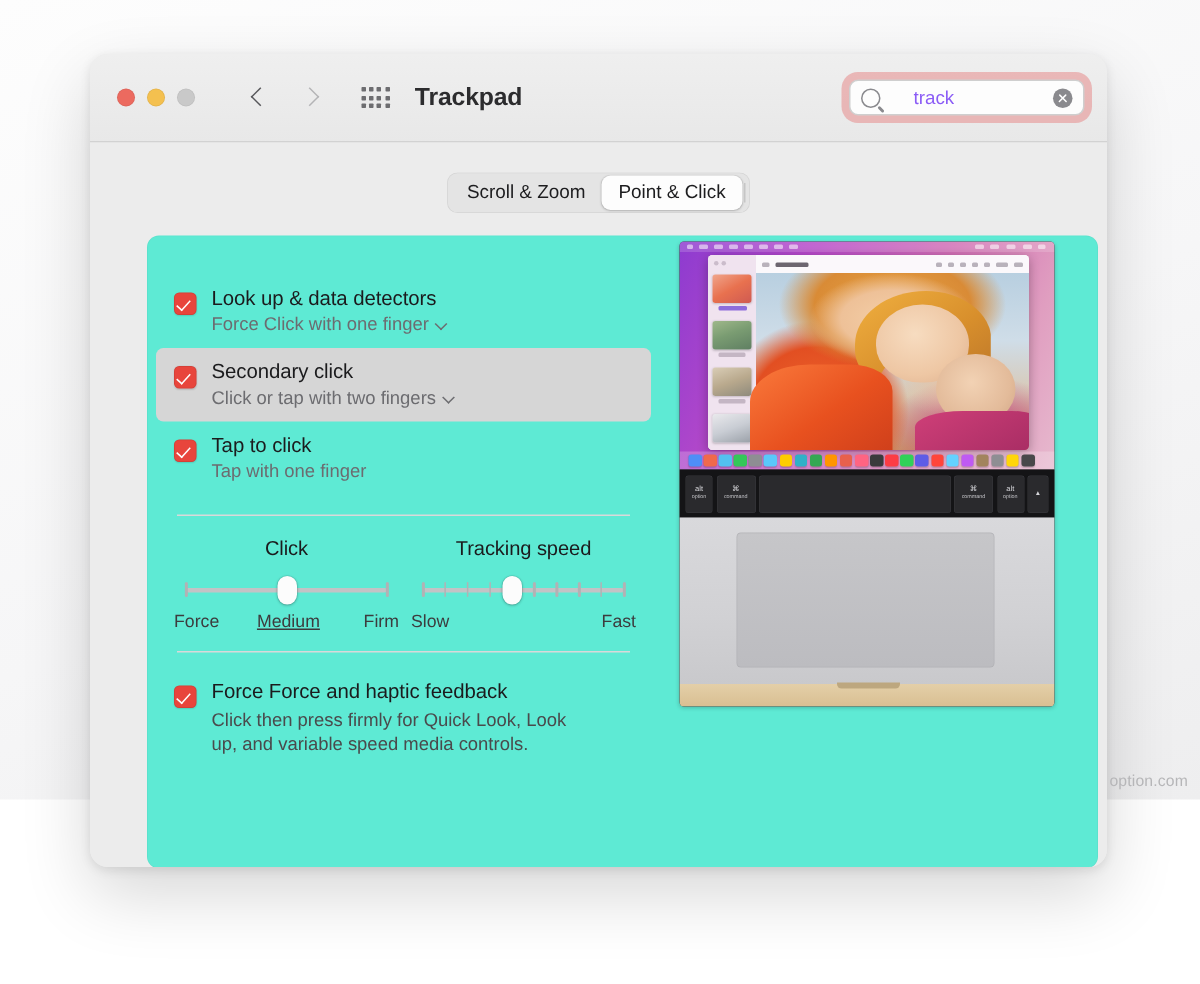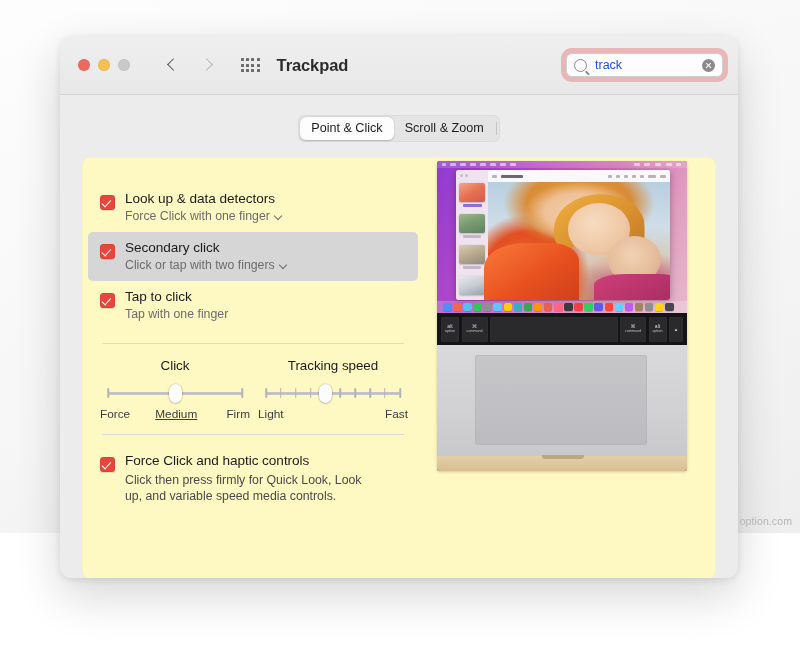--- a/index.html
+++ b/index.html
@@ -138,23 +138,23 @@
   .mag::after {
     content: "";
     position: absolute;
     right: -4px; bottom: -2.5px;
     width: 5px; height: 1.5px;
     background: #8a8a8e;
     transform: rotate(45deg);
     border-radius: 1px;
   }
   .search-value {
-    margin-left: 8px;
+    margin-left: 22px;
     font-size: 12.5px;
-    color: #1d4ed8;
+    color: #8b5cf6;
     flex: 1;
     white-space: nowrap;
     overflow: hidden;
   }
   .clear-btn {
     width: 13px; height: 13px;
     border-radius: 50%;
     background: #8a8a8e;
     position: relative;
     flex: none;
@@ -208,25 +208,25 @@
   .tabsep {
     width: 1px;
     height: 13px;
     background: #c6c6c6;
     margin: 0 1px;
   }
 
   
   .panel {
     position: absolute;
-    left: 22px;
+    left: 38px;
     top: 62px;
     width: 634px;
     height: 422px;
-    background: #fef9c3;
+    background: #5eead4;
     border-radius: 8px;
     box-shadow: inset 0 0 0 0.5px rgba(0,0,0,0.045);
   }
 
   
   .left-col {
     position: absolute;
     left: 6px;
     top: 26px;
     width: 330px;
@@ -644,22 +644,22 @@
           <span class="search-value">track</span>
           <span class="clear-btn"></span>
         </div>
       </div>
     </div>
 
     <div class="body">
 
       <div class="tabs">
         <div class="tabbar">
+          <div class="tab">Scroll &amp; Zoom</div>
           <div class="tab active">Point &amp; Click</div>
-          <div class="tab">Scroll &amp; Zoom</div>
           <div class="tabsep"></div>
         </div>
       </div>
 
       <div class="panel">
 
         <div class="left-col">
 
           <div class="opt-row">
             <span class="cb"></span>
@@ -723,33 +723,33 @@
                 <span class="tick" style="left:33.3%"></span>
                 <span class="tick" style="left:44.4%"></span>
                 <span class="tick" style="left:55.5%"></span>
                 <span class="tick" style="left:66.6%"></span>
                 <span class="tick" style="left:77.7%"></span>
                 <span class="tick" style="left:88.8%"></span>
                 <span class="tick" style="left:100%"></span>
                 <span class="thumb" style="left:44.4%"></span>
               </div>
               <div class="slider-labels">
-                <span>Light</span>
+                <span>Slow</span>
                 <span>Fast</span>
               </div>
             </div>
 
           </div>
 
           <div class="divider"></div>
 
           <div class="force-block">
             <span class="cb"></span>
             <div class="force-texts">
-              <div class="force-title">Force Click and haptic controls</div>
+              <div class="force-title">Force Force and haptic feedback</div>
               <div class="force-sub">Click then press firmly for Quick Look, Look up, and variable speed media controls.</div>
             </div>
           </div>
 
         </div>
 
         <div class="preview">
 
           <div class="mb-screen">
             <div class="menubar">

